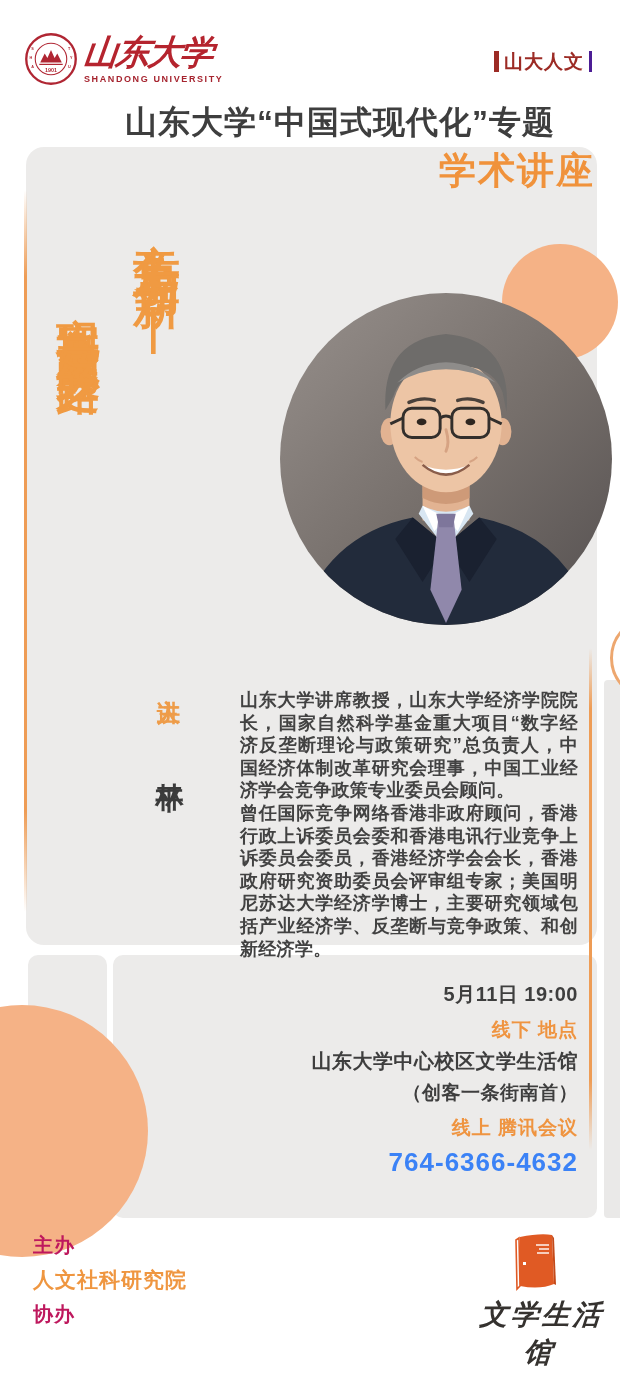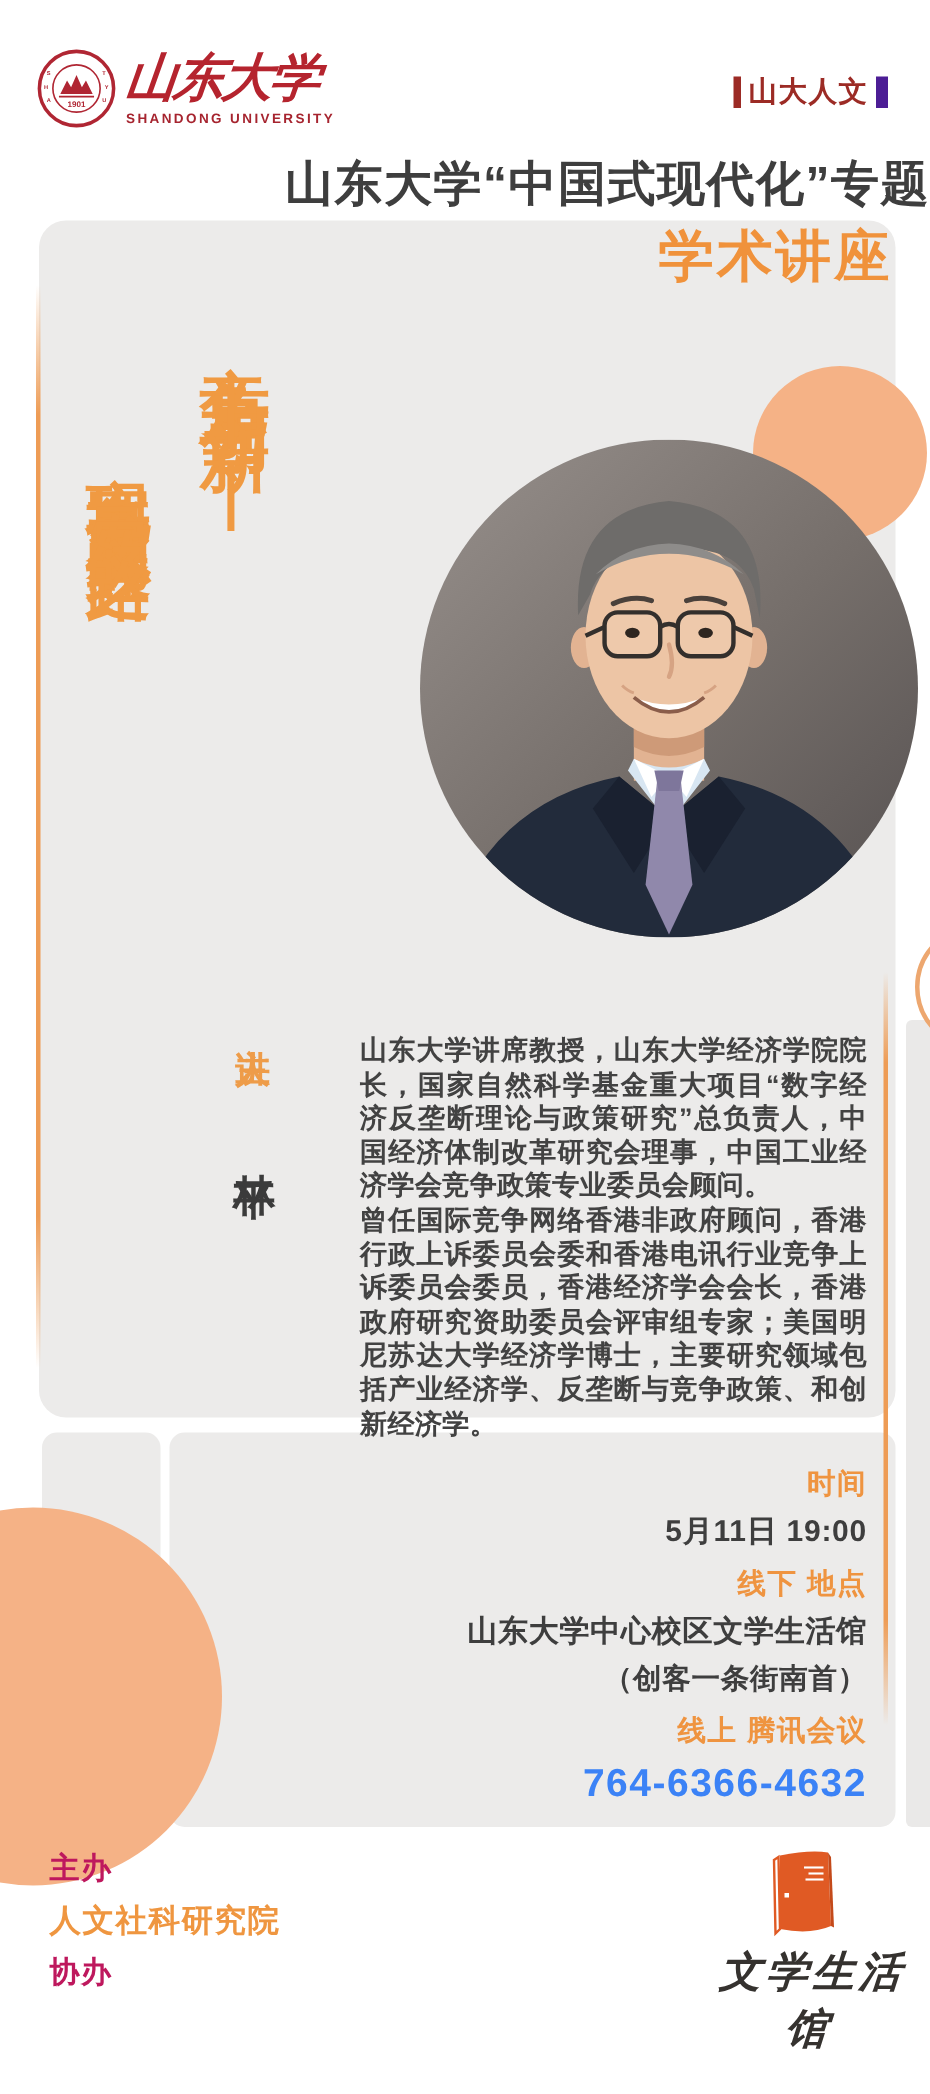--- a/index.html
+++ b/index.html
@@ -29,23 +29,23 @@
 
   
   .logo-group{ position:absolute; left:24px; top:32px; z-index:4; display:flex; align-items:flex-start; }
   .seal{ width:54px; height:54px; }
   .logo-text{ margin-left:6px; }
   .logo-zh{ font-family:"DejaVu Serif","Liberation Serif",serif; font-style:italic; font-weight:bold;
     font-size:34px; line-height:40px; color:#B5242E; letter-spacing:-2px; transform:skewX(-6deg); }
   .logo-en{ font-size:9px; font-weight:bold; letter-spacing:1.6px; color:#A6242F; margin-top:2px; }
   .tag{ position:absolute; top:51px; right:28px; z-index:4;
     color:#9C2B25; font-size:19px; font-weight:bold; letter-spacing:1px;
-    border-left:5px solid #9C2B25; border-right:8px solid #4c1d95; padding:0 5px; line-height:21px; }
+    border-left:5px solid #9C2B25; border-right:3px solid #4c1d95; padding:0 5px; line-height:21px; }
   .series-title{ position:absolute; left:60px; top:101px; width:560px; z-index:4;
-    text-align:right; font-size:32px; font-weight:bold; color:#3E3E3E; letter-spacing:1px; }
+    text-align:center; font-size:32px; font-weight:bold; color:#3E3E3E; letter-spacing:1px; }
   .badge{ position:absolute; top:146px; right:25px; z-index:4;
     font-size:37px; font-weight:bold; color:#F0923B; letter-spacing:2px; }
 
   
   .v-text{ writing-mode:vertical-rl; text-orientation:mixed; position:absolute; z-index:4; font-weight:bold; }
   .headline-main{ left:126px; top:206px; font-size:47px; color:#F09A42; letter-spacing:9px; }
   .headline-sub{ left:50px; top:283px; font-size:43px; color:#F09A42; letter-spacing:5px; }
 
   
   .photo{ position:absolute; left:280px; top:293px; width:332px; height:332px; border-radius:50%;
@@ -174,21 +174,20 @@
   </div>
 
   <div class="v-text role-label">主讲人</div>
   <div class="v-text speaker-name">林平</div>
   <div class="bio">
     <p>山东大学讲席教授，山东大学经济学院院长，国家自然科学基金重大项目“数字经济反垄断理论与政策研究”总负责人，中国经济体制改革研究会理事，中国工业经济学会竞争政策专业委员会顾问。</p>
     <p>曾任国际竞争网络香港非政府顾问，香港行政上诉委员会委和香港电讯行业竞争上诉委员会委员，香港经济学会会长，香港政府研究资助委员会评审组专家；美国明尼苏达大学经济学博士，主要研究领域包括产业经济学、反垄断与竞争政策、和创新经济学。</p>
   </div>
 
   <div class="event">
-    <div class="lbl">时间</div>
     <div class="val">5月11日 19:00</div>
     <div class="lbl">线下 地点</div>
     <div class="val">山东大学中心校区文学生活馆</div>
     <div class="val val-small">（创客一条街南首）</div>
     <div class="lbl">线上 腾讯会议</div>
     <div class="meeting-id">764-6366-4632</div>
   </div>
 
   <div class="orgs">
     <div class="org-label">主办</div>

